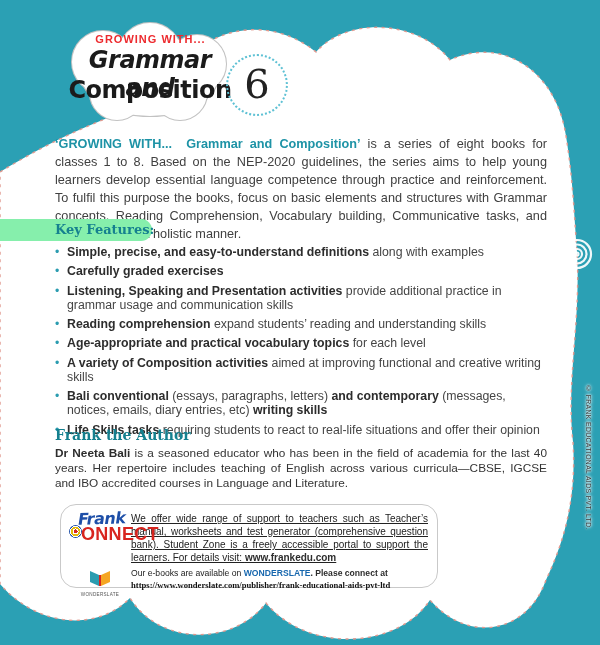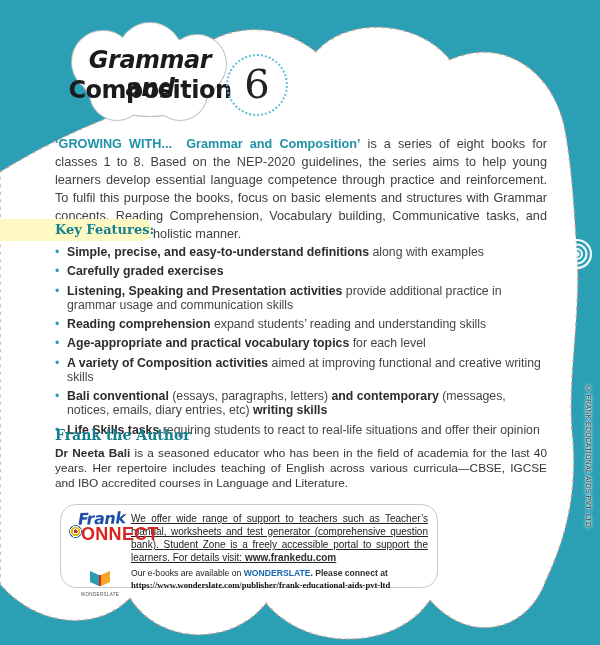--- a/index.html
+++ b/index.html
@@ -16,21 +16,21 @@
   .title.l2{top:76px;}
   .level-badge{position:absolute;left:226px;top:54px;width:58px;height:58px;border:2px dotted #5ec1d4;
     border-radius:50%;text-align:center;line-height:56px;font-family:"DejaVu Serif",serif;
     font-size:40px;color:#222;background:transparent;}
 
   
   .intro{position:absolute;left:55px;top:135px;width:492px;font-size:12.7px;line-height:1.42;
     color:#404040;text-align:justify;}
 
   
-  .kf-bar{position:absolute;left:0;top:219px;width:152px;height:22px;background:#fef9c3;
+  .kf-bar{position:absolute;left:0;top:219px;width:152px;height:22px;background:#86efac;
     border-radius:0 12px 12px 0;}
   .kf-heading{padding-left:55px;font-family:"DejaVu Serif",serif;font-weight:bold;
     font-size:13px;line-height:22px;color:#15808f;white-space:nowrap;}
   .kf-list{position:absolute;left:55px;top:245px;width:494px;margin:0;padding:0;list-style:none;
     font-size:12.3px;line-height:1.16;color:#454545;}
   .kf-list li{position:relative;padding-left:12px;margin-bottom:5px;}
   .kf-list li::before{content:"\2022";position:absolute;left:0;top:0;color:#2b9cb0;}
 
   .r-bold{font-weight:bold;color:#2d2d2d;}
   .r-teal-bold{font-weight:bold;color:#1e93a6;}
@@ -104,20 +104,21 @@
     </g>
 
     <g fill="none" stroke="#ffffff" stroke-width="2.2" opacity="0.92">
       <circle cx="577" cy="254" r="14"></circle>
         <circle cx="577" cy="254" r="9.5"></circle>
       <circle cx="577" cy="254" r="5"></circle>
         <circle cx="577" cy="254" r="1.5"></circle>
     </g>
   </svg>
 
+  <div class="series-label">GROWING WITH...</div>
   <div class="title l1">Grammar and</div>
   <div class="title l2">Composition</div>
   <div class="level-badge">6</div>
 
   <div class="intro"><span class="r-teal-bold">‘GROWING WITH...&nbsp; Grammar and Composition’</span><span> is a series of eight books for classes 1 to 8. Based on the NEP-2020 guidelines, the series aims to help young learners develop essential language competence through practice and reinforcement. To fulfil this purpose the books, focus on basic elements and structures with Grammar concepts, Reading Comprehension, Vocabulary building, Communicative tasks, and Composition in a holistic manner.</span></div>
 
   <div class="kf-bar">
     <div class="kf-heading">Key Features:</div>
   </div>
   <ul class="kf-list">

